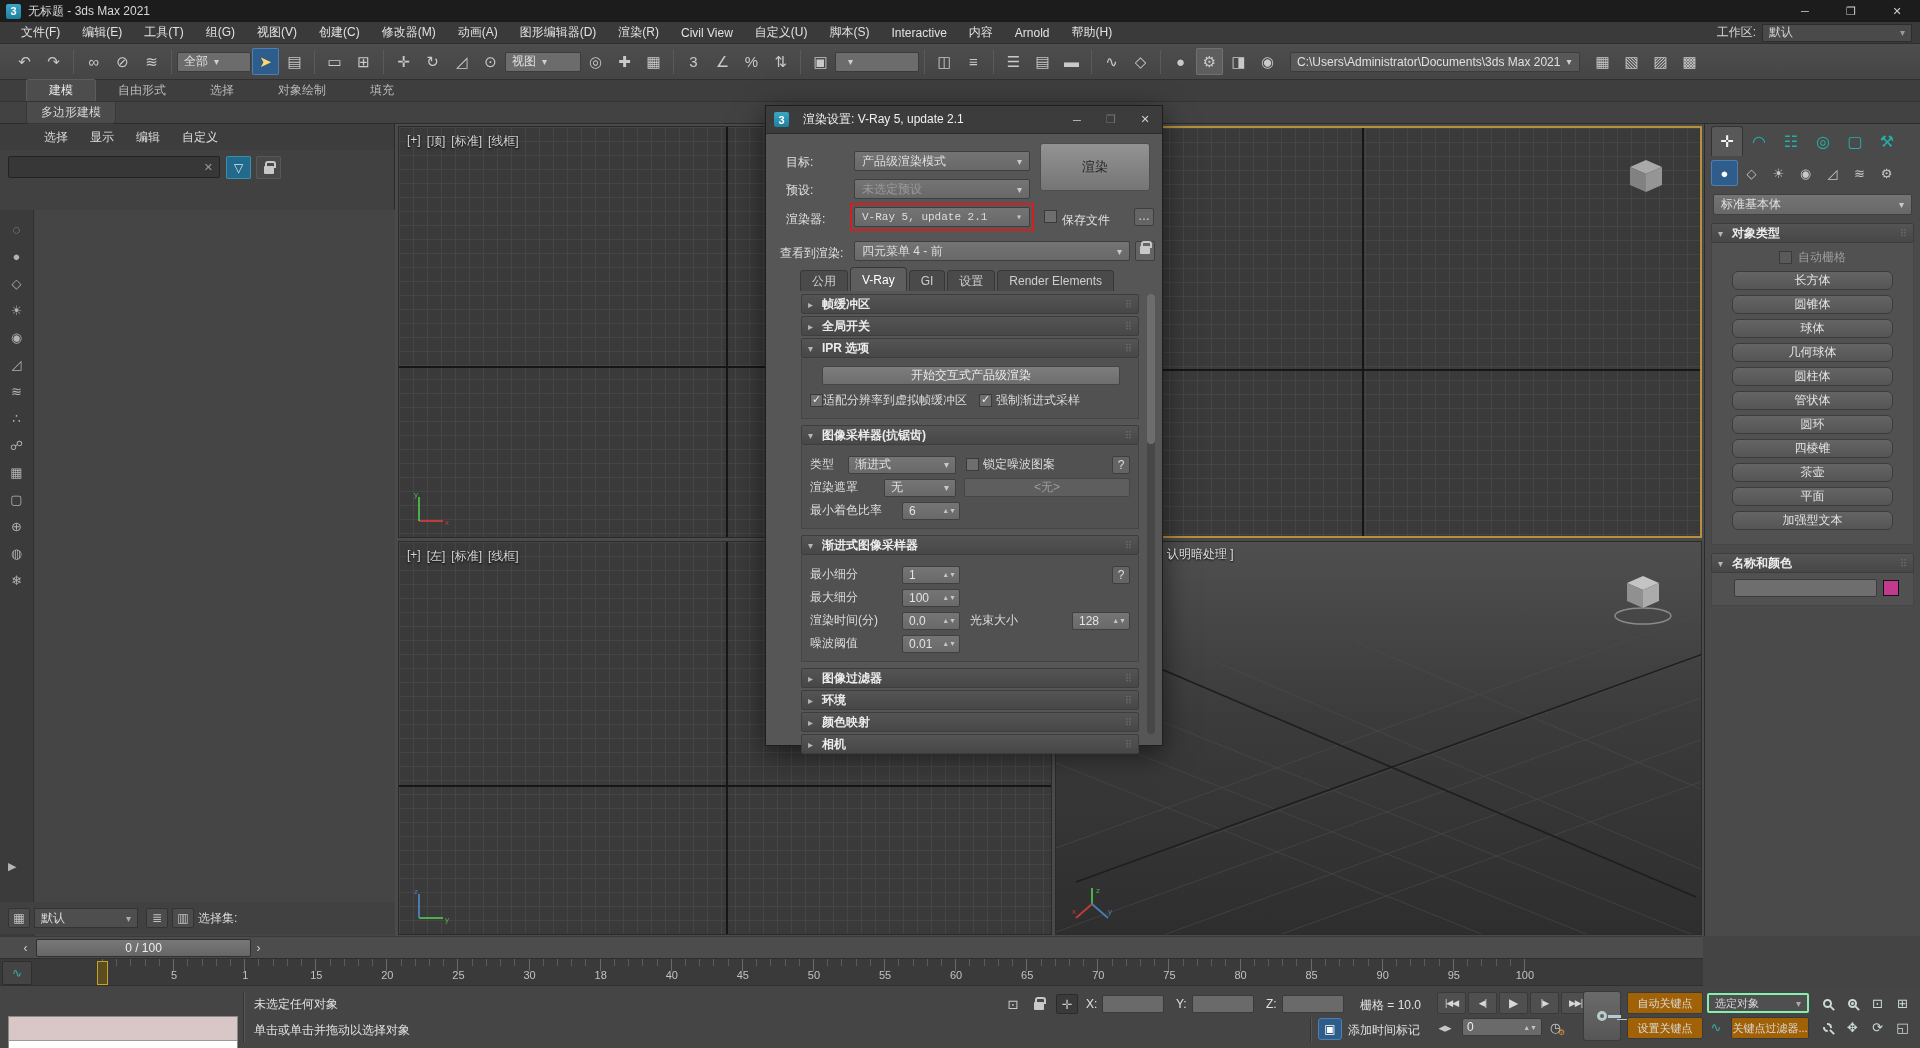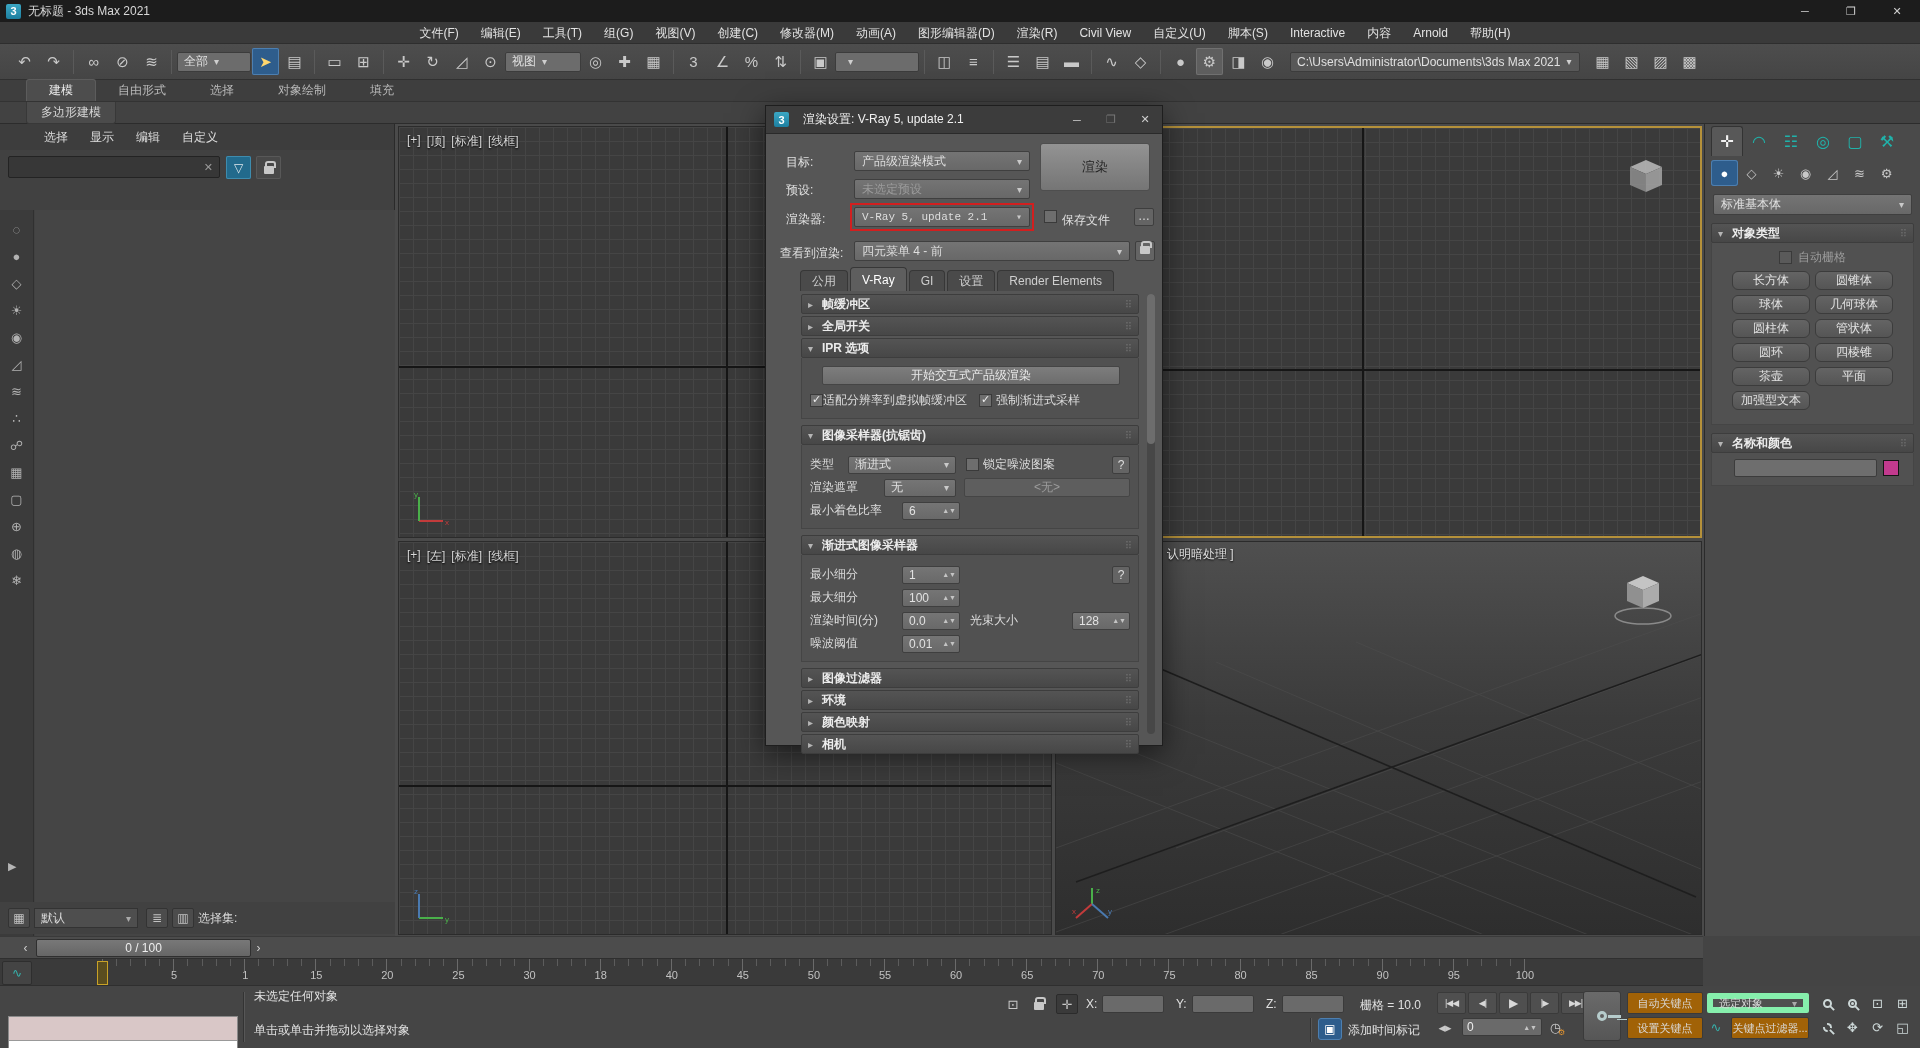--- a/index.html
+++ b/index.html
@@ -8,21 +8,21 @@
   .abs { position:absolute; }
   .row { display:flex; align-items:center; }
 
   
   #titlebar { position:absolute; left:0; top:0; width:1920px; height:22px; background:#1c1c1c; display:flex; align-items:center; padding-left:6px; }
   .app-ico { width:15px; height:15px; background:linear-gradient(#3ba7c4,#1d7fa0); color:#fff; font-weight:bold; font-size:11px; display:flex; align-items:center; justify-content:center; border-radius:2px; margin-right:7px; }
   #titlebar .win-btns { margin-left:auto; display:flex; }
   .win-btn { width:46px; height:22px; display:flex; align-items:center; justify-content:center; color:#cfcfcf; font-size:11px; }
 
   
-  #menubar { position:absolute; left:0; top:22px; width:1920px; height:22px; background:#3a3a3a; display:flex; align-items:center; padding-left:10px; border-bottom:1px solid #2e2e2e;flex-direction:column; }
+  #menubar { position:absolute; left:0; top:22px; width:1920px; height:22px; background:#3a3a3a; display:flex; align-items:center; padding-left:10px; border-bottom:1px solid #2e2e2e; }
   #menubar .mitem { padding:0 11px; height:22px; display:flex; align-items:center; color:#e2e2e2; }
   #menubar .ws { margin-left:auto; display:flex; align-items:center; margin-right:8px; }
   .ws-dd { width:150px; height:18px; background:#4a4a4a; border:1px solid #2c2c2c; margin-left:6px; display:flex; align-items:center; padding:0 6px; color:#d5d5d5; }
   .ws-dd::after { content:"▾"; margin-left:auto; color:#9a9a9a; font-size:10px; }
 
   
   #maintoolbar { position:absolute; left:0; top:44px; width:1920px; height:36px; background:linear-gradient(#4d4d4d,#454545); display:flex; align-items:center; padding-left:10px; border-bottom:1px solid #303030; }
   .tb-grp { display:flex; align-items:center; }
   .tbtn { width:27px; height:27px; display:flex; align-items:center; justify-content:center; font-size:15px; color:#c9c9c9; border-radius:2px; margin:0 1px; }
   .tbtn.pressed { background:#5e5e5e; box-shadow:inset 0 0 0 1px #707070; }
@@ -122,21 +122,21 @@
   #cmdpanel { position:absolute; left:1704px; top:124px; width:216px; height:812px; background:#4a4a4a; border-left:1px solid #2b2b2b; }
   .ptabs { display:flex; align-items:center; height:34px; padding-left:6px; }
   .ptab { width:32px; height:30px; display:flex; align-items:center; justify-content:center; color:#20b2aa; font-size:16px; }
   .ptab.active { background:#585858; border:1px solid #333; border-bottom:none; border-radius:3px 3px 0 0; color:#f2f2f2; }
   .pcats { display:flex; align-items:center; height:30px; padding-left:6px; }
   .pcat { width:27px; height:26px; display:flex; align-items:center; justify-content:center; color:#c8c8c8; font-size:13px; border-radius:3px; }
   .pcat.active-blue { background:#2e5d8c; box-shadow:inset 0 0 0 1px #4d7fb0; color:#fff; }
   .pdd { margin:6px 8px 0 8px; height:21px; background:linear-gradient(#747474,#686868); border:1px solid #3f3f3f; border-radius:2px; display:flex; align-items:center; padding:0 7px; color:#e0e0e0; }
   .pdd::after { content:"▾"; margin-left:auto; color:#c9c9c9; font-size:10px; }
   .proll { margin:8px 6px 0 6px; }
-  .objgrid { display:grid; grid-template-columns:1fr 1fr; gap:5px 5px; padding:4px 18px 8px 18px; }
+  .objgrid { display:grid; grid-template-columns:1fr; gap:5px 5px; padding:4px 18px 8px 18px; }
   .obj-btn { height:19px; background:linear-gradient(#646464,#555555); border:1px solid #3c3c3c; border-radius:6px; color:#e2e2e2; display:flex; align-items:center; justify-content:center; }
   .autogrid { display:flex; align-items:center; justify-content:center; height:20px; color:#9b9b9b; }
   .autogrid .cb { margin-right:6px; background:#5a5a5a; }
   .nc-row { display:flex; align-items:center; padding:6px 14px 8px 22px; }
   .nc-field { flex:1; height:18px; background:#6e6e6e; border:1px solid #3c3c3c; border-radius:2px; margin-right:6px; }
   .nc-swatch { width:16px; height:16px; border:1px solid #141414; }
 
   
   #tslider { position:absolute; left:0; top:936px; width:1703px; height:22px; background:#4c4c4c; border-top:1px solid #3a3a3a; display:flex; align-items:center; }
   .ts-arrow { width:15px; height:18px; display:flex; align-items:center; justify-content:center; color:#cfcfcf; }
@@ -160,21 +160,21 @@
   .sb-text { position:absolute; color:#e0e0e0; }
   .sb-ico { position:absolute; width:22px; height:20px; display:flex; align-items:center; justify-content:center; color:#c8c8c8; font-size:13px; }
   .xyz-field { position:absolute; width:62px; height:18px; background:#6a6a6a; border:1px solid #3a3a3a; border-radius:2px; }
   .blue-btn { position:absolute; width:24px; height:22px; background:#2e5d8c; border:1px solid #4d7fb0; border-radius:3px; color:#fff; display:flex; align-items:center; justify-content:center; }
   .pbtn { width:29px; height:22px; background:#4f4f4f; border:1px solid #3a3a3a; border-radius:2px; color:#d8d8d8; display:flex; align-items:center; justify-content:center; font-size:9px; letter-spacing:-1px; margin-right:2px; }
   .pb-row { position:absolute; display:flex; }
   .bigkey { position:absolute; left:1583px; top:5px; width:38px; height:50px; background:linear-gradient(#6a6a6a,#565656); border:1px solid #3a3a3a; border-radius:3px; display:flex; align-items:center; justify-content:center; }
   .keyico { width:10px; height:10px; border:3px solid #b6cccc; border-radius:50%; position:relative; }
   .keyico::after { content:""; position:absolute; left:8px; top:1px; width:13px; height:3px; background:#b6cccc; box-shadow:8px 3px 0 -1px #b6cccc; }
   .kbtn { position:absolute; height:22px; background:#a16207; border:1px solid #3a3a3a; border-radius:2px; color:#dadada; display:flex; align-items:center; justify-content:center; font-size:11px; }
-  .kdd { position:absolute; height:20px; background:#4f4f4f; border:6px solid #86efac; border-radius:2px; color:#dadada; display:flex; align-items:center; padding:0 6px; font-size:11px; }
+  .kdd { position:absolute; height:20px; background:#4f4f4f; border:2px solid #86efac; border-radius:2px; color:#dadada; display:flex; align-items:center; padding:0 6px; font-size:11px; }
   .kdd::after { content:"▾"; margin-left:auto; color:#aaa; font-size:10px; }
   .frame-spin { position:absolute; left:1462px; top:32px; width:80px; height:18px; background:#6a6a6a; border:1px solid #3a3a3a; border-radius:2px; display:flex; align-items:center; padding:0 4px; color:#eee; }
   .frame-spin .arrs { margin-left:auto; display:flex; flex-direction:column; line-height:5px; font-size:7px; color:#c4c4c4; }
   .nav-ico { width:23px; height:21px; display:flex; align-items:center; justify-content:center; color:#cdd8d8; font-size:13px; margin-right:2px; }
   .mag { width:9px; height:9px; border:2px solid #cdd8d8; border-radius:50%; position:relative; }
   .mag::after { content:""; position:absolute; width:2px; height:6px; background:#cdd8d8; transform:rotate(-45deg); bottom:-5px; right:-3px; }
   .mag.region { border-style:dashed; }
   .mag.all::before { content:""; position:absolute; left:1px; top:1px; width:3px; height:3px; background:#cdd8d8; border-radius:50%; }
 </style>
 </head>
@@ -717,21 +717,21 @@
     </div>
   <div class="frame-marker"></div>
 </div>
 
 <div id="statusbar">
   <div class="listener">
     <div class="macro"></div>
     <div class="lst">一   从以下中诞</div>
   </div>
   <div class="sb-sep" style="left:243px;top:6px;height:50px"></div>
-  <span class="sb-text" style="left:254px;top:2px">未选定任何对象</span>
+  <span class="sb-text" style="left:254px;top:10px">未选定任何对象</span>
   <span class="sb-text" style="left:254px;top:36px">单击或单击并拖动以选择对象</span>
 
   <span class="sb-ico" style="left:1002px;top:8px">⊡</span>
   <span class="sb-ico" style="left:1028px;top:8px">
       <span class="mini-lock"></span>
     </span>
   <span class="sb-ico" style="left:1056px;top:8px;background:#3a3a3a;border:1px solid #2b2b2b;border-radius:2px">✛</span>
   <span class="sb-text" style="left:1086px;top:11px">X:</span>
   <span class="xyz-field" style="left:1102px;top:9px"></span>
   <span class="sb-text" style="left:1176px;top:11px">Y:</span>

